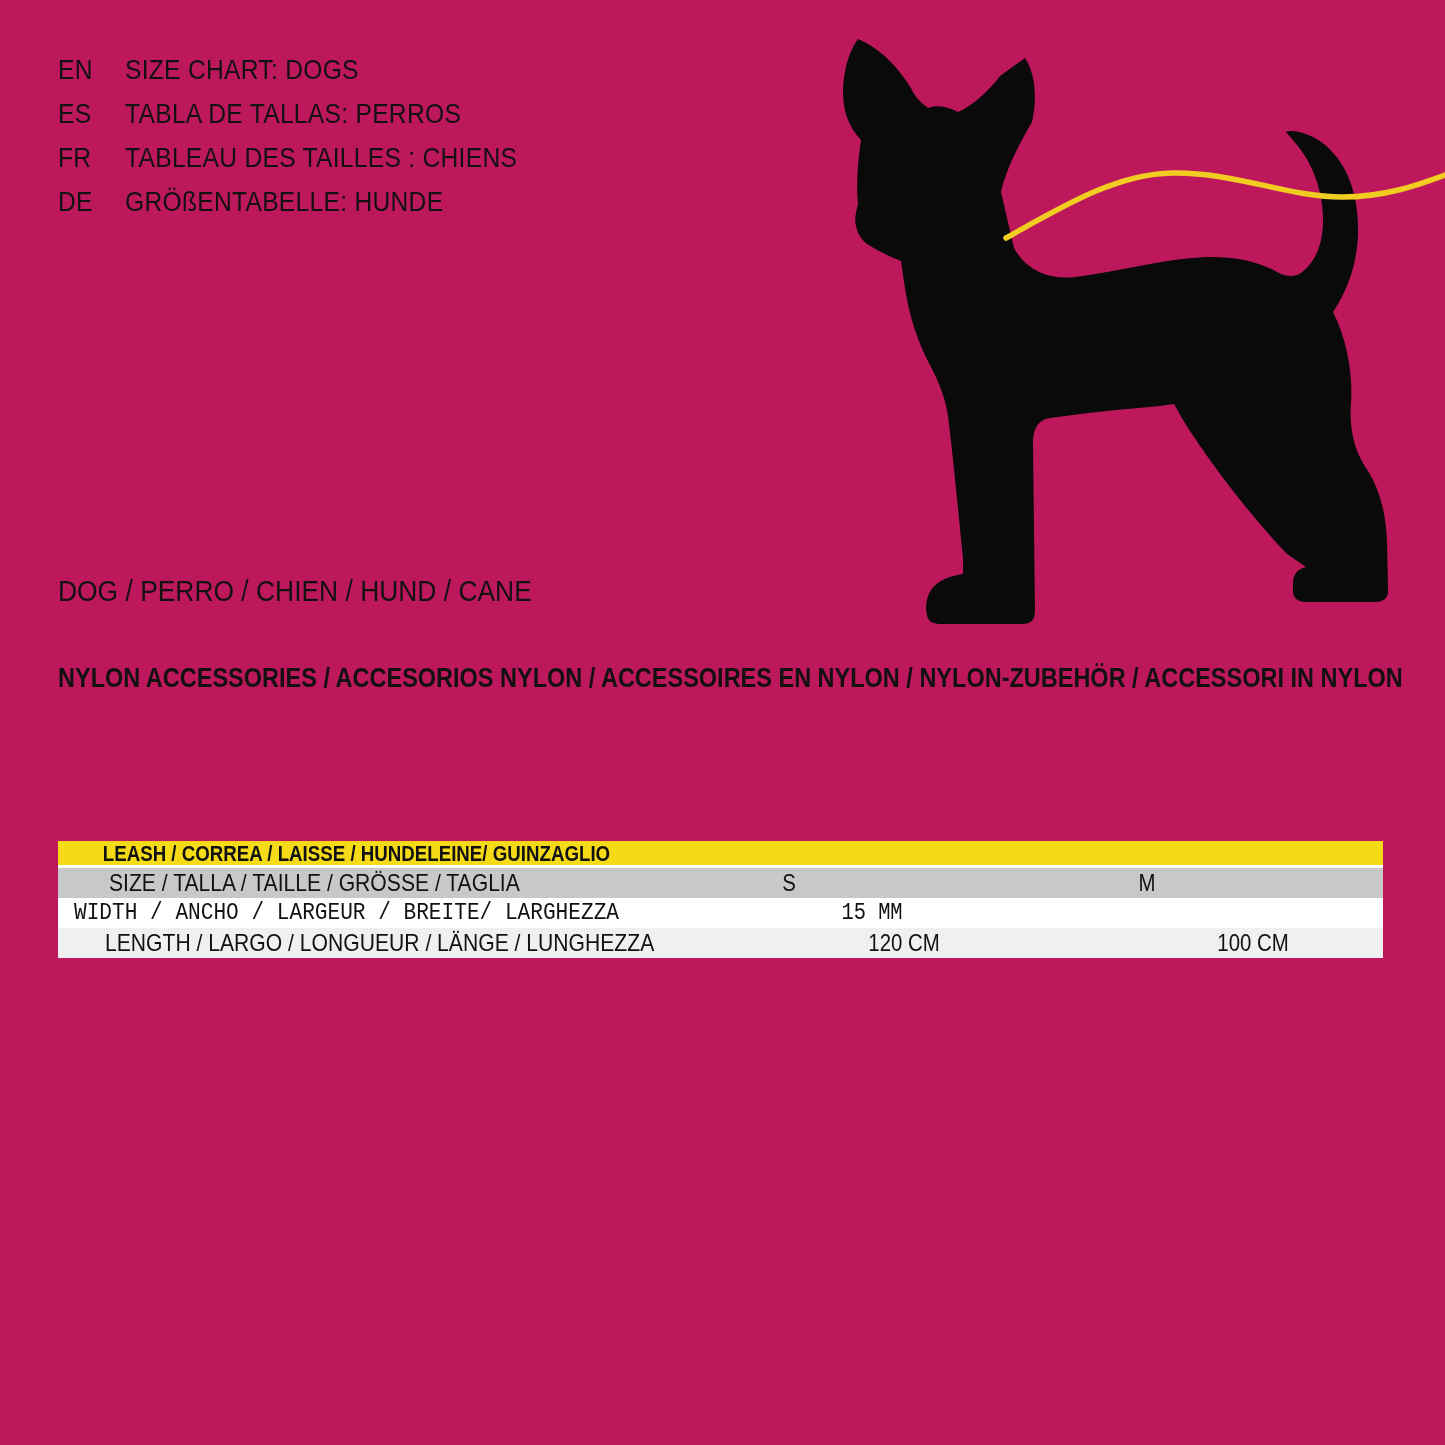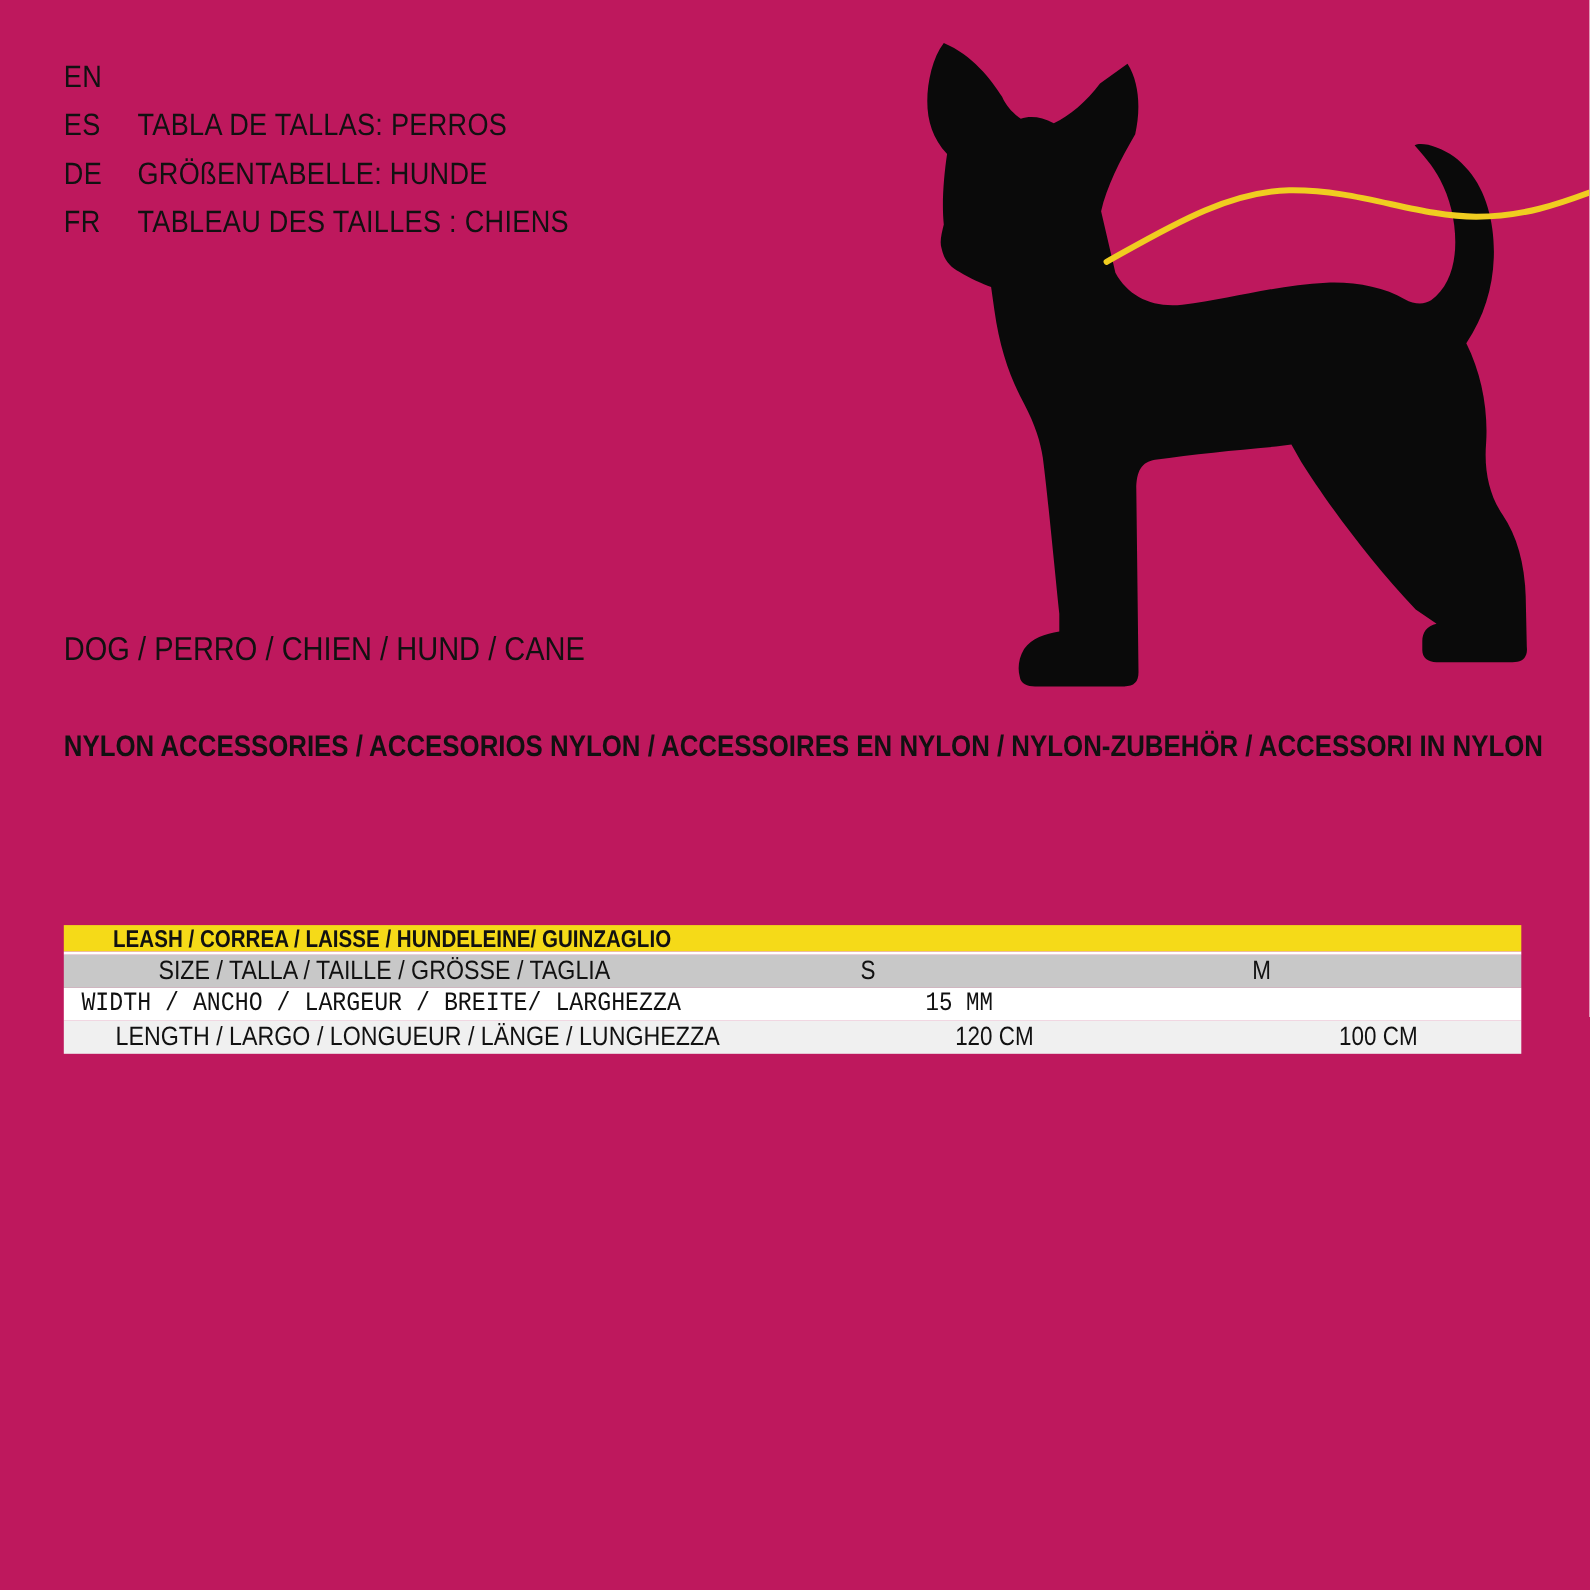--- a/index.html
+++ b/index.html
@@ -35,44 +35,45 @@
   .size-table{position:absolute;left:58px;top:841px;width:1325px;}
   .tbl-title{
     height:24px;line-height:25px;background:#f5da18;
     text-align:left;font-weight:bold;font-size:22px;overflow:visible;
   }
   .tbl-gap{height:3px;background:#ffffff;}
   .tbl-row{display:flex;height:30px;line-height:30px;font-size:24px;}
   .row-size{background:#c8c8c8;}
   .row-width{background:#ffffff;font-family:Liberation Mono, monospace;}
   .row-length{background:#f0f0f0;padding-left:31px;}
-  .cell-label{flex:0 0 41.7%;padding-left:16px;box-sizing:border-box;text-align:right;}
+  .cell-label{flex:0 0 41.7%;padding-left:16px;box-sizing:border-box;text-align:center;}
   .cell-val{flex:0 0 27%;text-align:center;}
   .cell-spacer{flex:1;}
 </style>
 </head>
 <body>
 
 <div class="canvas">
 
   <div class="lang-block">
     <div class="lang-row">
       <span class="lang-code"><span class="cnd">EN</span></span>
+      <span class="lang-label"><span class="cnd">SIZE CHART: DOGS</span></span>
     </div>
     <div class="lang-row">
       <span class="lang-code"><span class="cnd">ES</span></span>
       <span class="lang-label"><span class="cnd">TABLA DE TALLAS: PERROS</span></span>
     </div>
     <div class="lang-row">
+      <span class="lang-code"><span class="cnd">FR</span></span>
+      <span class="lang-label"><span class="cnd">TABLEAU DES TAILLES : CHIENS</span></span>
+    </div>
+    <div class="lang-row">
       <span class="lang-code"><span class="cnd">DE</span></span>
       <span class="lang-label"><span class="cnd">GRÖßENTABELLE: HUNDE</span></span>
-    </div>
-    <div class="lang-row">
-      <span class="lang-code"><span class="cnd">FR</span></span>
-      <span class="lang-label"><span class="cnd">TABLEAU DES TAILLES : CHIENS</span></span>
     </div>
   </div>
 
   <svg class="art" viewBox="0 0 1445 1445" aria-hidden="true">
     <path fill="#0a0a0a" d="
       M 858 204
       C 856 212 854 220 856 226
       C 858 236 864 243 872 247
       C 882 253 893 258 901 261
       L 904 282

